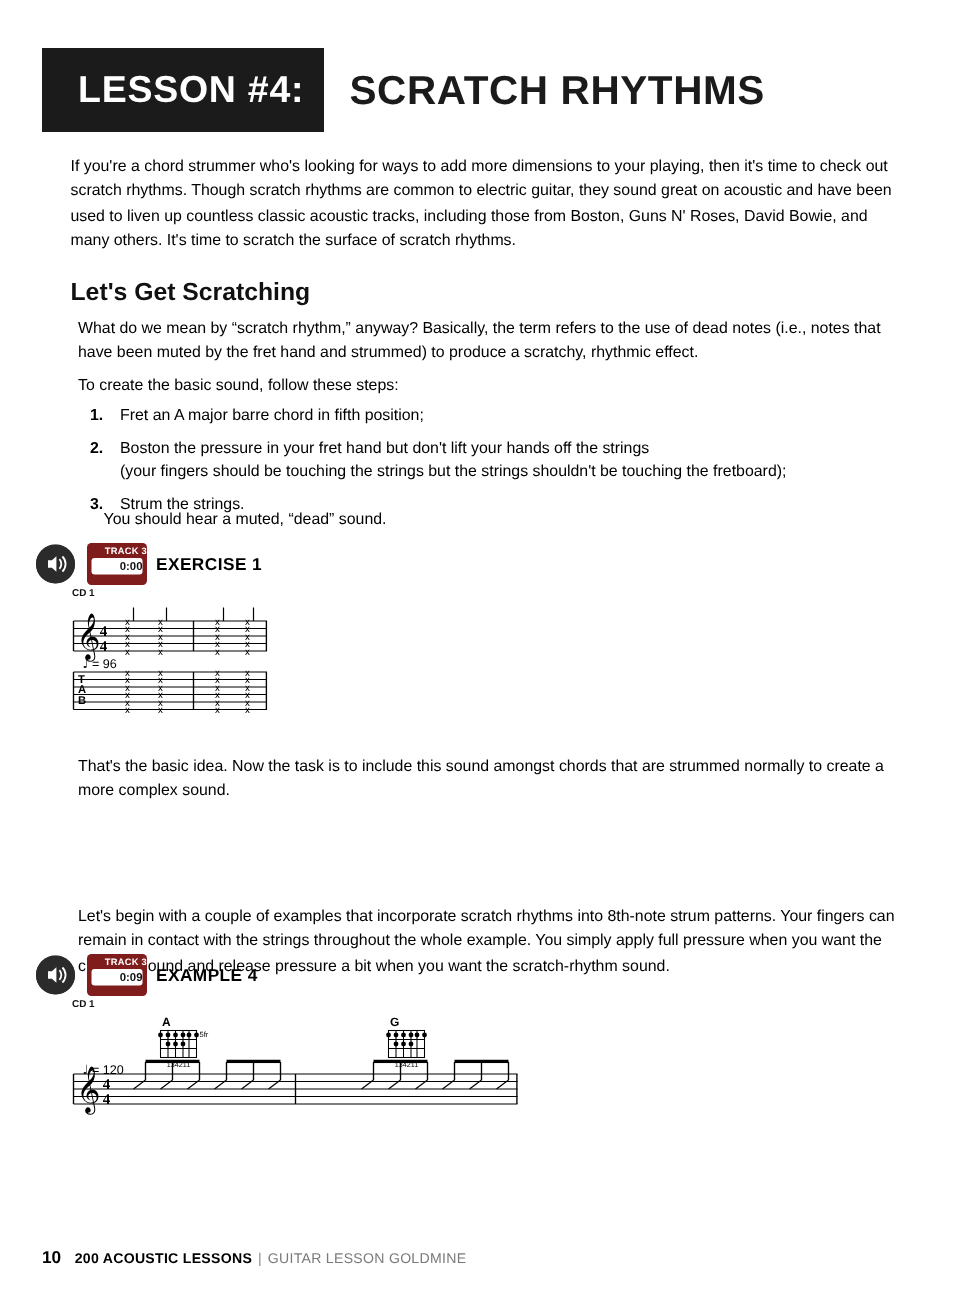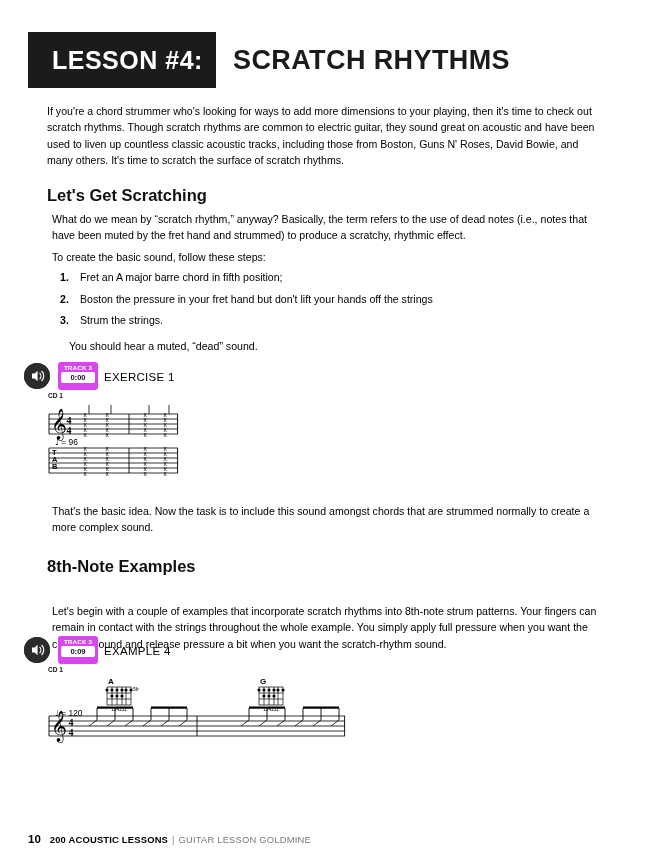--- a/index.html
+++ b/index.html
@@ -135,24 +135,24 @@
     background: #2b2b2b;
   }
   .speaker svg { display: block; }
 
   .track-badge {
     position: absolute;
     left: 34px;
     top: 0;
     width: 40px;
     height: 28px;
-    background: #d946ef;
+    background: #7f1d1d;
     border-radius: 3px;
     color: #ffffff;
-    text-align: center;
+    text-align: right;
   }
   .track-badge .tnum {
     display: block;
     font-size: 6.2px;
     font-weight: bold;
     letter-spacing: 0.2px;
     padding-top: 2px;
   }
   .track-badge .ttime {
     display: block;
@@ -170,21 +170,21 @@
     top: 30px;
     font-size: 6.6px;
     font-weight: bold;
     color: #111111;
   }
   .ex-label {
     position: absolute;
     left: 80px;
     top: 9px;
     font-size: 11.5px;
-    font-weight: normal;
+    font-weight: bold;
     letter-spacing: 0.3px;
   }
 
   
   .tempo {
     position: absolute;
     font-size: 8.4px;
   }
   .tempo .notefig { font-family: "DejaVu Sans", sans-serif; }
 
@@ -237,20 +237,21 @@
   <div class="para p-tocreate">To create the basic sound, follow these steps:</div>
 
   <div class="steps">
     <div class="step">
       <span class="num">1.</span>
       <span>Fret an A major barre chord in fifth position;</span>
     </div>
     <div class="step">
       <span class="num">2.</span>
       <span>Boston the pressure in your fret hand but don't lift your hands off the strings</span>
+      <span class="sub">(your fingers should be touching the strings but the strings shouldn't be touching the fretboard);</span>
     </div>
     <div class="step">
       <span class="num">3.</span>
       <span>Strum the strings.</span>
     </div>
   </div>
 
   <div class="para p-youshould">You should hear a muted, “dead” sound.</div>
 
   <div class="track-block track-exercise1">
@@ -367,21 +368,20 @@
           <text x="120" y="58.5">x</text>
         <text x="120" y="63.5">x</text>
           <text x="120" y="68.5">x</text>
           <text x="120" y="73.5">x</text>
       </g>
     </svg>
   </div>
 
   <div class="para p-thatsbasic">That's the basic idea. Now the task is to include this sound amongst chords that are strummed normally to create a more complex sound.</div>
 
-  <div class="h2 h2-eighth">8th-Note Examples</div>
   <div class="para p-letsbegin">Let's begin with a couple of examples that incorporate scratch rhythms into 8th-note strum patterns. Your fingers can remain in contact with the strings throughout the whole example. You simply apply full pressure when you want the chord to sound and release pressure a bit when you want the scratch-rhythm sound.</div>
 
   <div class="track-block track-example1">
     <div class="speaker">
       <svg width="26" height="26" viewBox="0 0 26 26" aria-hidden="true">
         <circle cx="13" cy="13" r="13" fill="#2b2b2b"></circle>
         <path d="M8 10.5 h2.6 L13.6 7.8 v10.4 L10.6 15.5 H8 z" fill="#ffffff"></path>
         <path d="M15.6 9.8 a4.6 4.6 0 0 1 0 6.4" stroke="#ffffff" stroke-width="1.2" fill="none"></path>
         <path d="M17.6 8 a7 7 0 0 1 0 10" stroke="#ffffff" stroke-width="1.2" fill="none"></path>
       </svg>

